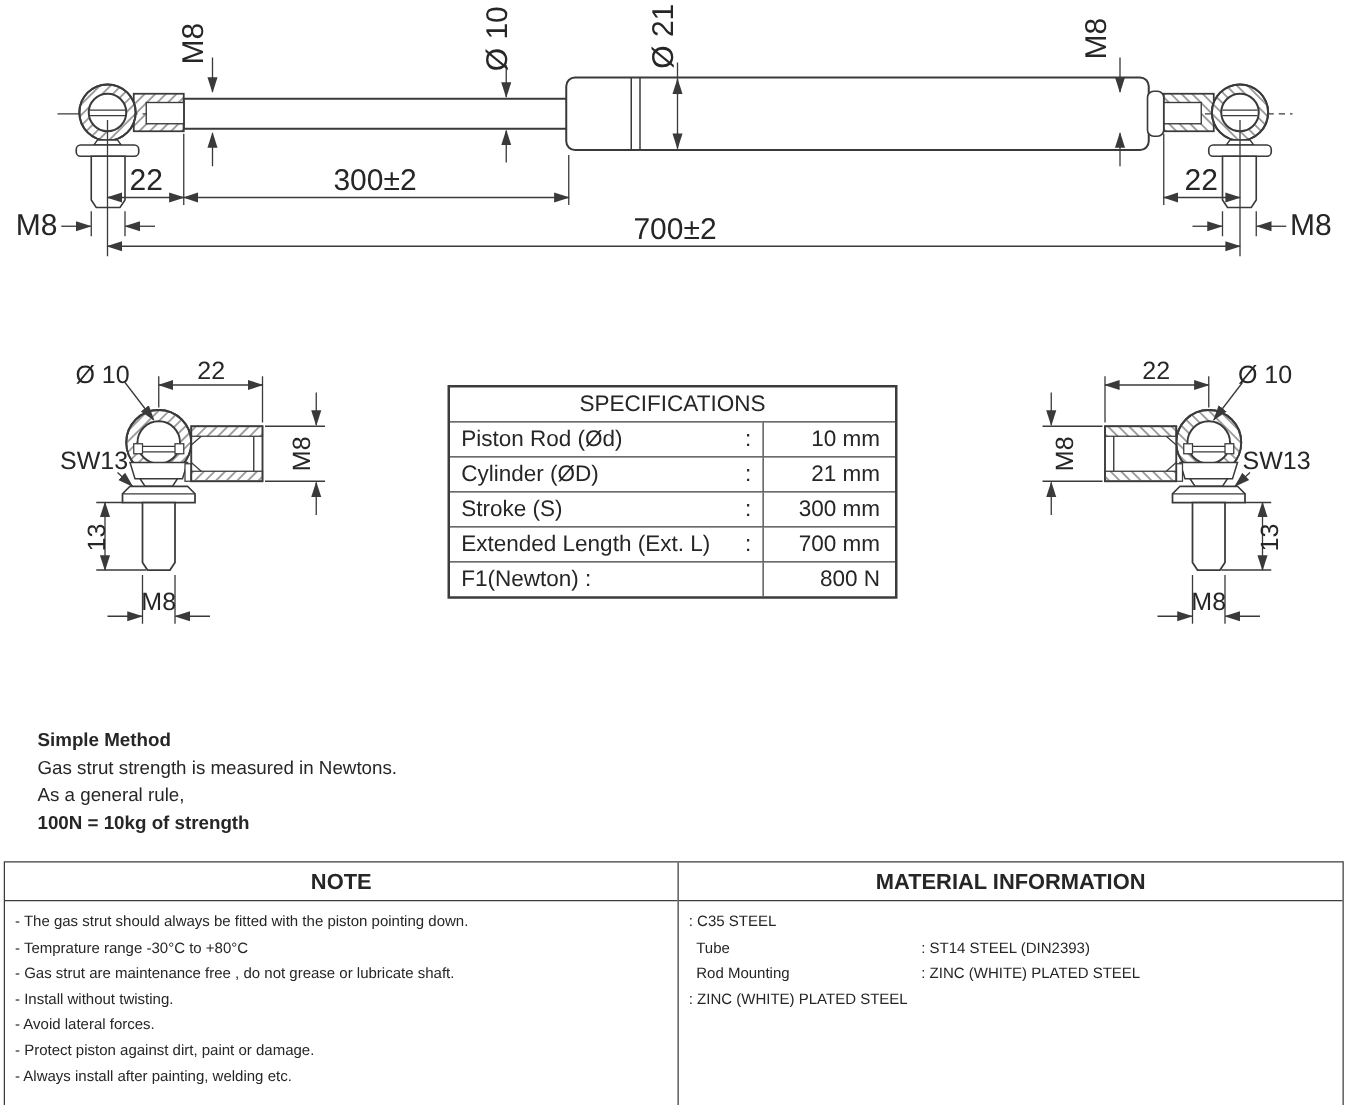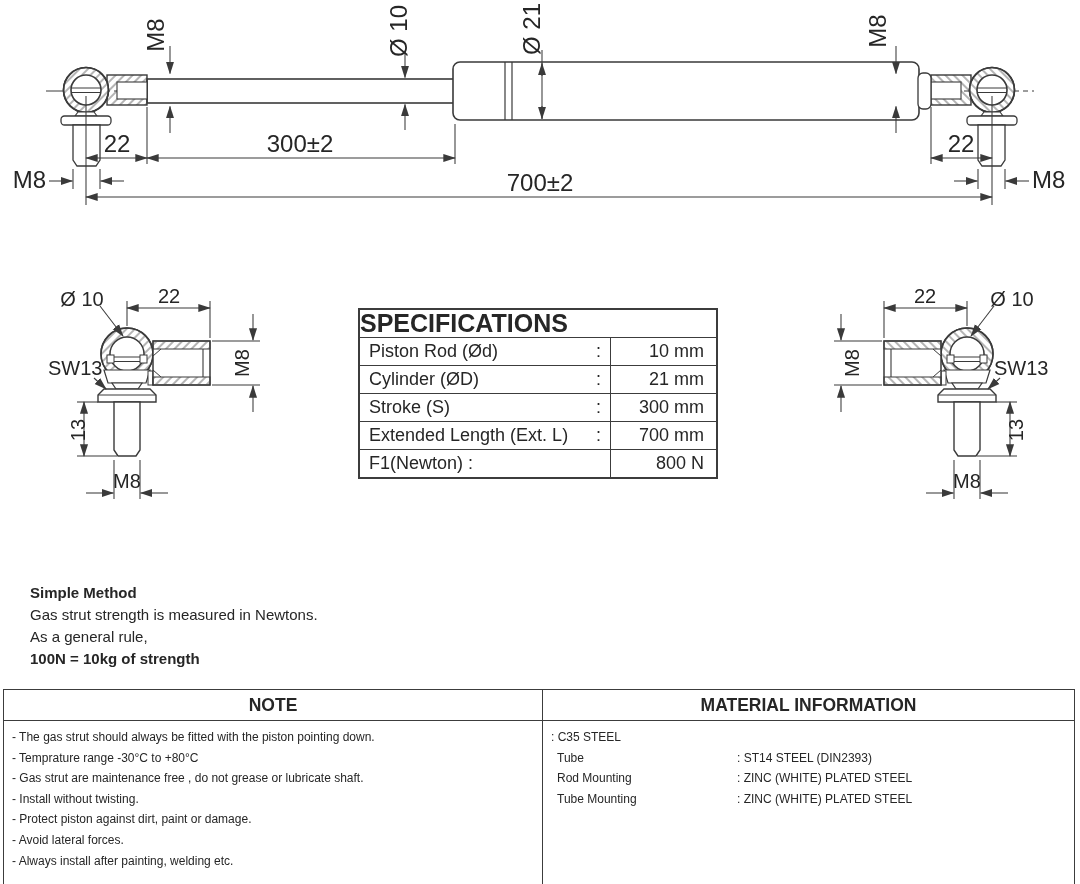--- a/index.html
+++ b/index.html
@@ -14,21 +14,21 @@
   }
   .t24 { font-size:24px; }
   .t20 { font-size:20px; }
 
   
   .specs {
     position:absolute; left:358px; top:308px; width:360px;
     border:2px solid #3c3c3c; box-sizing:border-box; background:#fff;
     font-size:18px;
   }
-  .specs .hd { height:27px; line-height:27px; text-align:left; font-size:25px;font-weight:bold; }
+  .specs .hd { height:27px; line-height:27px; text-align:center; font-size:18px; }
   .specs .srow { display:flex; border-top:1.4px solid #3c3c3c; height:27px; line-height:26px; }
   .specs .lab {
     width:250px; box-sizing:border-box; display:flex;
     justify-content:space-between; padding:0 9px 0 9px;text-align:center;
   }
   .specs .val {
     flex:1; border-left:1.4px solid #3c3c3c; text-align:right;
     padding-right:12px; box-sizing:border-box;
   }
 
@@ -246,40 +246,39 @@
   </div>
 
   <div class="btable">
     <div class="bcol-left">
       <div class="bhd">NOTE</div>
       <div class="bbody">
         <div>- The gas strut should always be fitted with the piston pointing down.</div>
         <div>- Temprature range -30°C to +80°C</div>
         <div>- Gas strut are maintenance free , do not grease or lubricate shaft.</div>
         <div>- Install without twisting.</div>
+        <div>- Avoid lateral forces.</div>
         <div>- Protect piston against dirt, paint or damage.</div>
-        <div>- Avoid lateral forces.</div>
         <div>- Always install after painting, welding etc.</div>
       </div>
     </div>
     <div class="bcol-right">
       <div class="bhd">MATERIAL INFORMATION</div>
       <div class="bbody">
         <div class="mrow">
           <div>: C35 STEEL</div>
         </div>
         <div class="mrow">
           <div class="mlab">Tube</div>
           <div>: ST14 STEEL (DIN2393)</div>
         </div>
         <div class="mrow">
           <div class="mlab">Rod Mounting</div>
           <div>: ZINC (WHITE) PLATED STEEL</div>
         </div>
         <div class="mrow">
-          <div class="mlab">Tube Mounting</div>
           <div>: ZINC (WHITE) PLATED STEEL</div>
         </div>
       </div>
     </div>
   </div>
 
 </div>
 
 </body></html>

